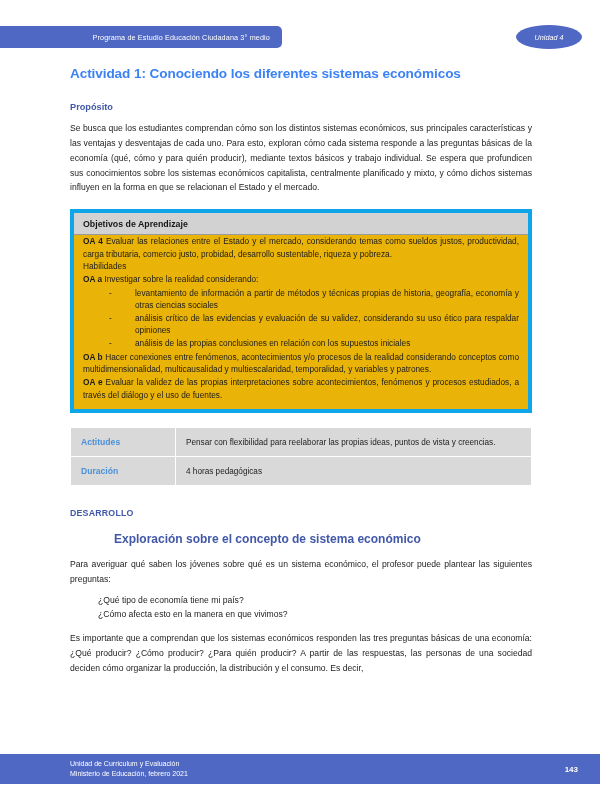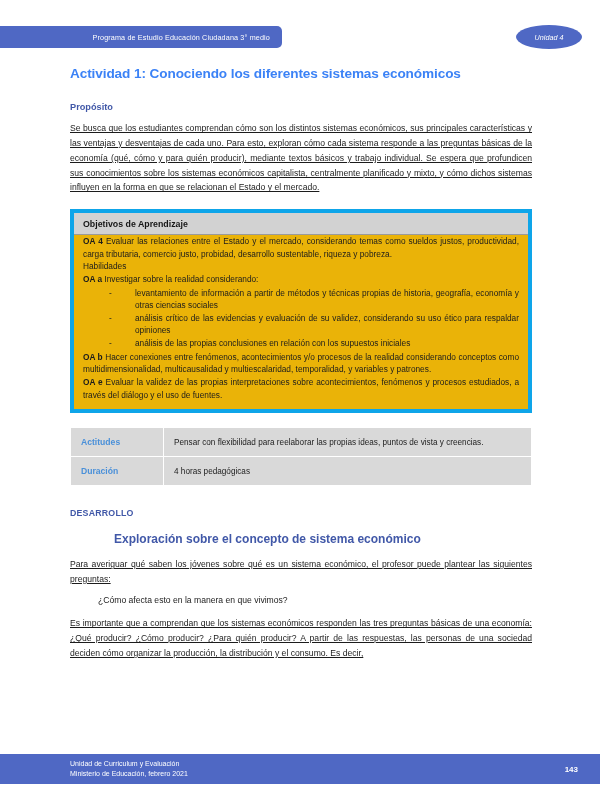--- a/index.html
+++ b/index.html
@@ -94,21 +94,20 @@
     font-weight: bold;
     color: #4158a8;
   }
 
   p.body-text {
     margin: 0 0 6px 0;
     font-size: 8.6px;
     line-height: 1.72;
     text-align: justify;
     color: #1c1c1c;
-    text-decoration: underline;
   }
 
   
   .oa-table {
     margin-top: 14px;
     width: 462px;
     border: 4px solid #0ea5e9;
     border-collapse: collapse;
     box-sizing: border-box;
   }
@@ -159,21 +158,21 @@
     width: 462px;
     border-collapse: collapse;
     background: #d9d9d9;
   }
   .attr-table td {
     border: 1px solid #ffffff;
     vertical-align: middle;
   }
   .attr-label {
     width: 82px;
-    padding: 9px 0 9px 10px;
+    padding: 9px 12px 9px 10px;
     font-size: 8.6px;
     font-weight: bold;
     color: #4a90d9;
     white-space: nowrap;
   }
   .attr-value {
     padding: 9px 8px 9px 10px;
     font-size: 8.2px;
     color: #1c1c1c;
   }
@@ -280,20 +279,21 @@
           <td class="attr-label">Duración</td>
           <td class="attr-value">4 horas pedagógicas</td>
         </tr>
       </tbody>
     </table>
 
     <h2 class="desarrollo-heading">DESARROLLO</h2>
     <h3 class="explore-heading">Exploración sobre el concepto de sistema económico</h3>
 
     <p class="body-text">Para averiguar qué saben los jóvenes sobre qué es un sistema económico, el profesor puede plantear las siguientes preguntas:</p>
+    <p class="question-line">¿Qué tipo de economía tiene mi país?</p>
     <p class="question-line">¿Cómo afecta esto en la manera en que vivimos?</p>
     <div class="gap"></div>
     <p class="body-text">Es importante que a comprendan que los sistemas económicos responden las tres preguntas básicas de una economía: ¿Qué producir? ¿Cómo producir? ¿Para quién producir? A partir de las respuestas, las personas de una sociedad deciden cómo organizar la producción, la distribución y el consumo. Es decir,</p>
   </div>
 
   <div class="footer">
     <div class="footer-left">
       <div>Unidad de Curriculum y Evaluación</div>
       <div>Ministerio de Educación, febrero 2021</div>
     </div>

